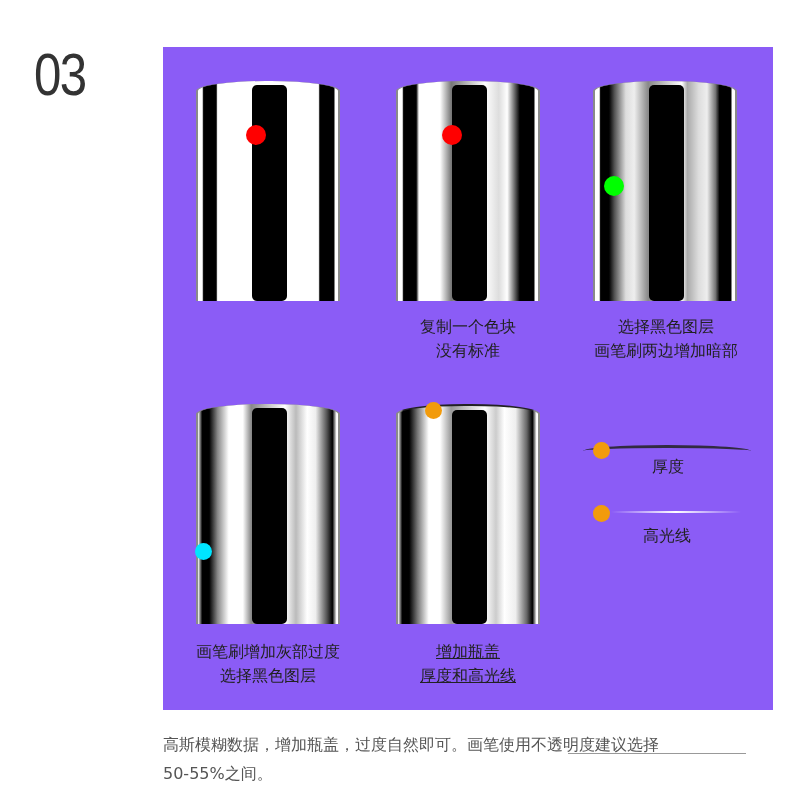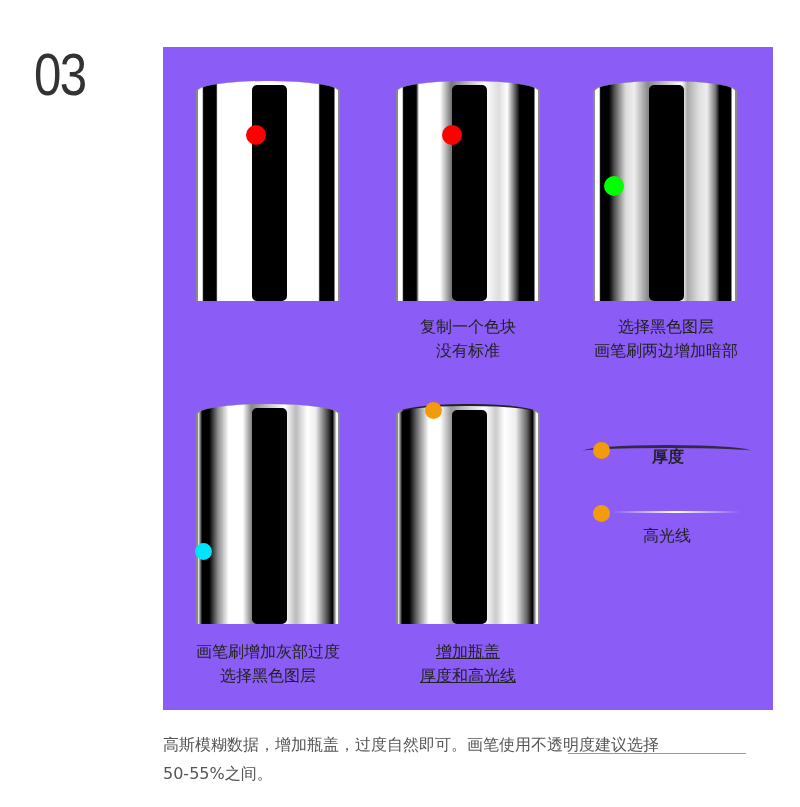--- a/index.html
+++ b/index.html
@@ -64,21 +64,21 @@
     <div class="bar"></div>
   </div>
   <div class="dot small" style="left:262px; top:355px; background:#f29b0c;"></div>
   <div class="caption" style="left:195px; top:593px;text-decoration:underline;">
     <div>增加瓶盖</div>
     <div>厚度和高光线</div>
   </div>
 
   <div class="legend-line" style="left:420px; top:398px; width:168px; border-top:3px solid #222; border-radius:50% 50% 0 0 / 6px 6px 0 0; opacity:0.85;"></div>
   <div class="dot small" style="left:430px; top:395px; background:#f29b0c;"></div>
-  <div class="legend-label" style="left:489px; top:400px;font-weight:bold;">厚度</div>
+  <div class="legend-label" style="left:489px; top:410px;">厚度</div>
 
   <div class="legend-line" style="left:448px; top:464px; width:130px; height:2px; background:linear-gradient(to right, rgba(255,255,255,0), #fff 50%, rgba(255,255,255,0));"></div>
   <div class="dot small" style="left:430px; top:458px; background:#f29b0c;"></div>
   <div class="legend-label" style="left:480px; top:479px;">高光线</div>
 </div>
 
 <div class="footer">
   <div>高斯模糊数据，增加瓶盖，过度自然即可。画笔使用不透明度建议选择</div>
   <div>50-55%之间。</div>
 </div>

